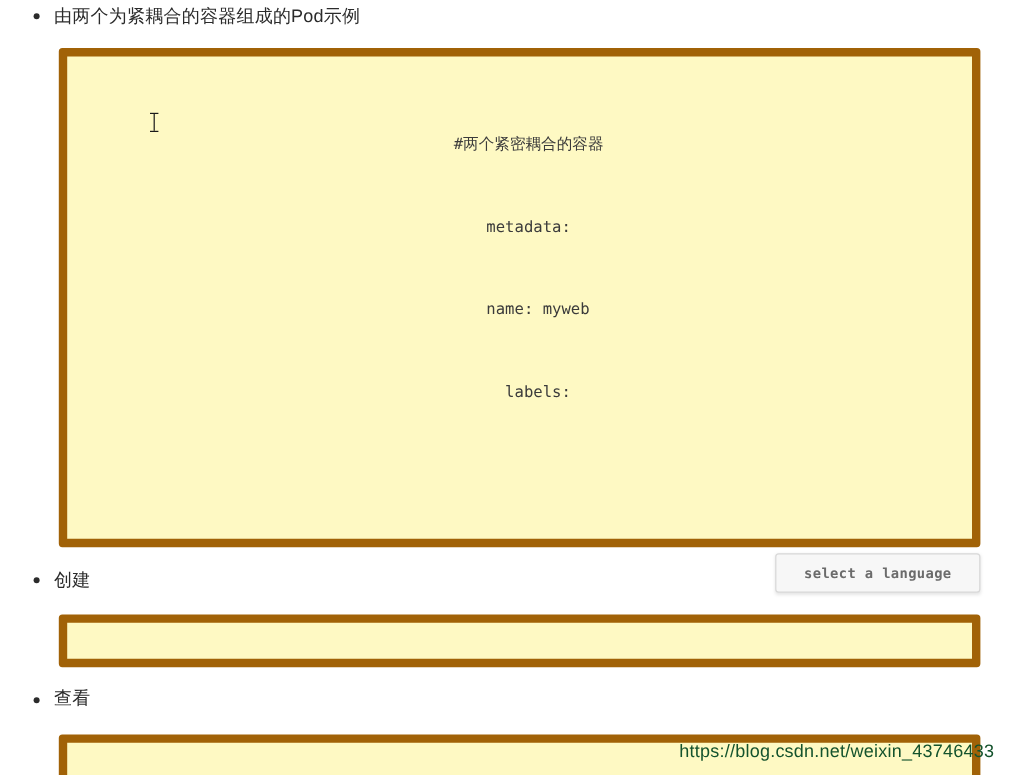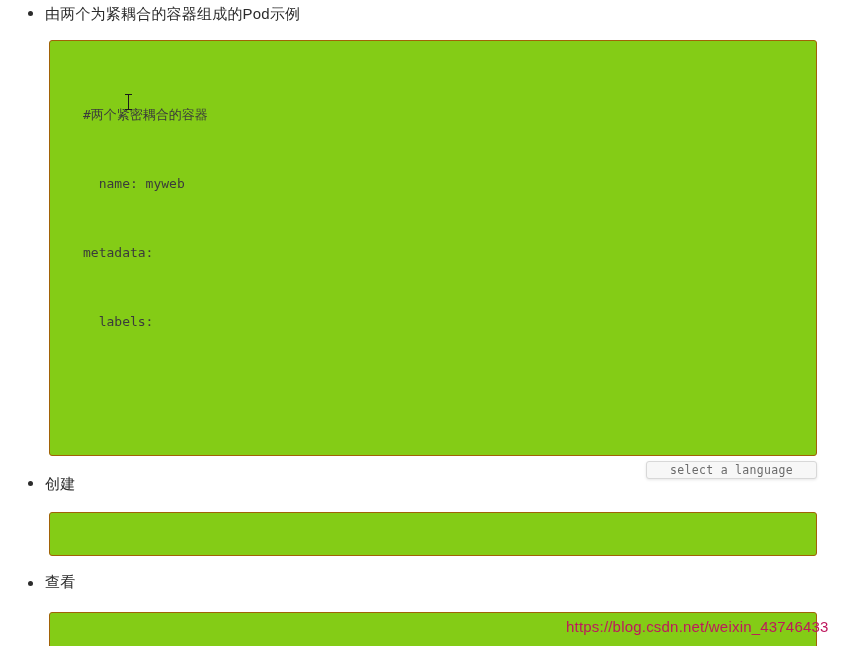--- a/index.html
+++ b/index.html
@@ -13,20 +13,21 @@
     overflow: hidden;
     position: relative;
     font-family: "Liberation Sans", sans-serif;
     color: #4f4f4f;
   }
 
   .page {
     position: relative;
     width: 850px;
     height: 646px;
+    text-align: center;
   }
 
   
   .bullet-row {
     position: absolute;
     display: flex;
     align-items: flex-start;
   }
   .bullet-dot {
     width: 5px;
@@ -41,22 +42,22 @@
     font-size: 15px;
     line-height: 20px;
     color: #2b2b2b;
     letter-spacing: 0.2px;
     white-space: nowrap;
   }
 
   
   .code-block {
     position: absolute;
-    background: #84cc16;
-    border: 1px solid #a16207;
+    background: #fef9c3;
+    border: 7px solid #a16207;
     border-radius: 3px;
     box-sizing: border-box;
     overflow: hidden;
     padding-left: 15px;
   }
   .code-inner {
     padding: 16px 18px 14px 18px;
     font-family: "DejaVu Sans Mono", "Liberation Mono", monospace;
     font-size: 13px;
     line-height: 23px;
@@ -67,43 +68,44 @@
     white-space: pre;
     min-height: 23px;
   }
 
   
   .lang-tooltip {
     position: absolute;
     left: 646px;
     top: 461px;
     width: 171px;
-    height: 18px;
+    height: 33px;
     background: #f7f7f7;
     border: 1px solid #d8d8d8;
     border-radius: 3px;
     box-shadow: 0 1px 3px rgba(0,0,0,0.10);
     box-sizing: border-box;
     display: flex;
     align-items: center;
     justify-content: center;
     font-family: "DejaVu Sans Mono", "Liberation Mono", monospace;
     font-size: 11.5px;
     color: #6b6b6b;
     letter-spacing: 0.3px;
+    font-weight: bold;
   }
 
   
   .watermark {
     position: absolute;
     left: 566px;
     top: 618px;
     font-family: "Liberation Sans", sans-serif;
     font-size: 15px;
-    color: #be185d;
+    color: #14532d;
     letter-spacing: 0.2px;
     white-space: nowrap;
     pointer-events: none;
   }
 
   
   .text-cursor {
     position: absolute;
     left: 125px;
     top: 94px;
@@ -136,22 +138,22 @@
 <div class="page">
 
   <div class="bullet-row" style="left:28px; top:4px;">
     <span class="bullet-dot"></span>
     <span class="bullet-text">由两个为紧耦合的容器组成的Pod示例</span>
   </div>
 
   <div class="code-block" style="left:49px; top:40px; width:768px; height:416px;">
     <div class="code-inner">
       <div class="code-line">#两个紧密耦合的容器</div>
+      <div class="code-line">metadata:</div>
       <div class="code-line">  name: myweb</div>
-      <div class="code-line">metadata:</div>
       <div class="code-line">  labels:</div>
       
       
       
       
       
       
       
       
       

